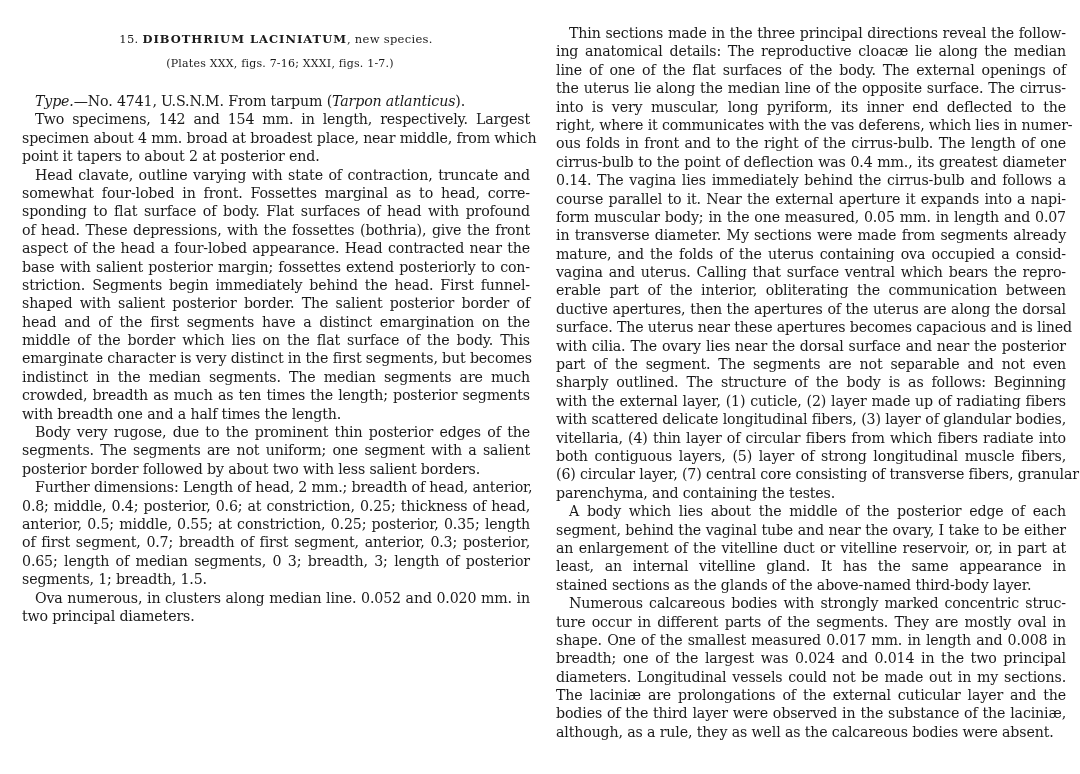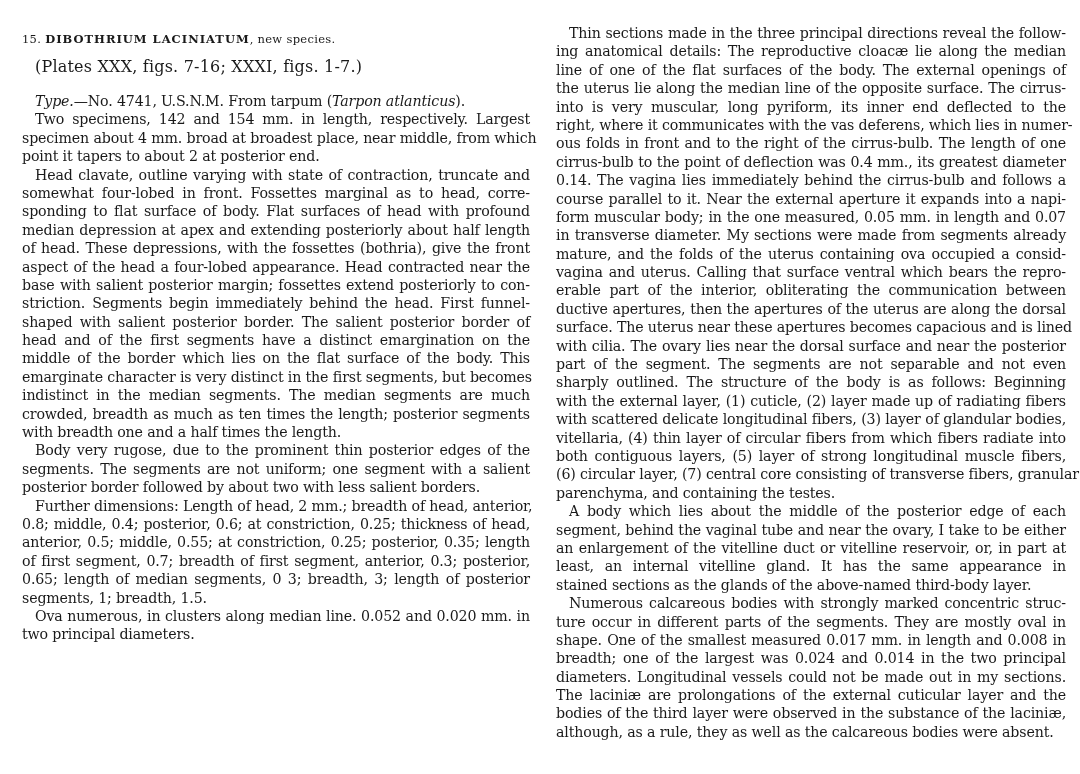--- a/index.html
+++ b/index.html
@@ -5,29 +5,29 @@
   html, body { margin: 0; padding: 0; background: #ffffff; }
   body {
     width: 1080px; height: 774px; overflow: hidden; position: relative;
     font-family: "DejaVu Serif", "Liberation Serif", serif;
     color: #1a1a1a;
   }
   .col { position: absolute; top: 0; }
   .col-left { left: 22px; width: 508px; }
   .col-right { left: 556px; width: 510px; top: 24px; }
   .heading {
-    position: absolute; left: 0; width: 508px; 
+    position: absolute; left: 0; width: 508px; text-align: center;
     font-size: 11.5px; letter-spacing: 0.3px;
   }
   .heading .num { font-weight: normal; }
   .heading .name { font-weight: bold; letter-spacing: 1px; }
   .heading .rest { font-weight: normal; }
   .plates {
-    position: absolute; left: 13px; width: 508px; text-align: left;
-    font-size: 16px; letter-spacing: 0.2px;
+    position: absolute; left: 4px; width: 508px; text-align: center;
+    font-size: 11px; letter-spacing: 0.2px;
   }
   .lines { position: absolute; left: 0; width: 100%; }
   .line {
     display: block; height: 18.4px; line-height: 18.4px;
     font-size: 14.2px; white-space: nowrap;
     text-align: justify; text-align-last: justify;
     letter-spacing: -0.15px;
   }
   .line.last { text-align-last: left; }
   .line.indent { padding-left: 13px; }
@@ -45,21 +45,20 @@
 
   <div class="lines" style="top:92px;">
     <span class="line last indent"><i>Type.</i><span>—No. 4741, U.S.N.M.   From tarpum (</span><i>Tarpon atlanticus</i><span>).</span></span>
     <div id="left-lines">
         <span class="line indent">Two specimens, 142 and 154 mm. in length, respectively.  Largest</span>
         <span class="line">specimen about 4 mm. broad at broadest place, near middle, from which</span>
         <span class="line last">point it tapers to about 2 at posterior end.</span>
         <span class="line indent">Head clavate, outline varying with state of contraction, truncate and</span>
         <span class="line">somewhat four-lobed in front.  Fossettes marginal as to head, corre-</span>
         <span class="line">sponding to flat surface of body.  Flat surfaces of head with profound</span>
-        <span class="line">median depression at apex and extending posteriorly about half length</span>
         <span class="line">of head.  These depressions, with the fossettes (bothria), give the front</span>
         <span class="line">aspect of the head a four-lobed appearance.  Head contracted near the</span>
         <span class="line">base with salient posterior margin; fossettes extend posteriorly to con-</span>
         <span class="line">striction.  Segments begin immediately behind the head.  First funnel-</span>
         <span class="line">shaped with salient posterior border.  The salient posterior border of</span>
         <span class="line">head and of the first segments have a distinct emargination on the</span>
         <span class="line">middle of the border which lies on the flat surface of the body.  This</span>
         <span class="line">emarginate character is very distinct in the first segments, but becomes</span>
         <span class="line">indistinct in the median segments.  The median segments are much</span>
         <span class="line">crowded, breadth as much as ten times the length; posterior segments</span>

